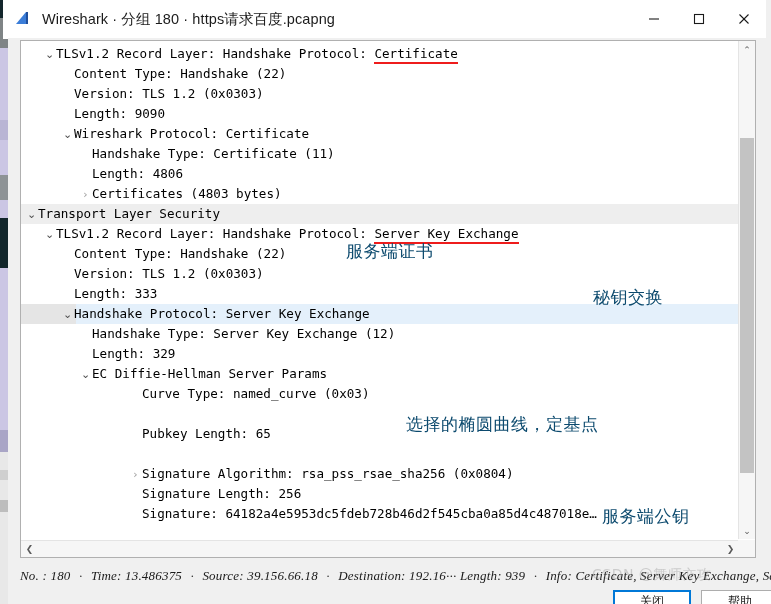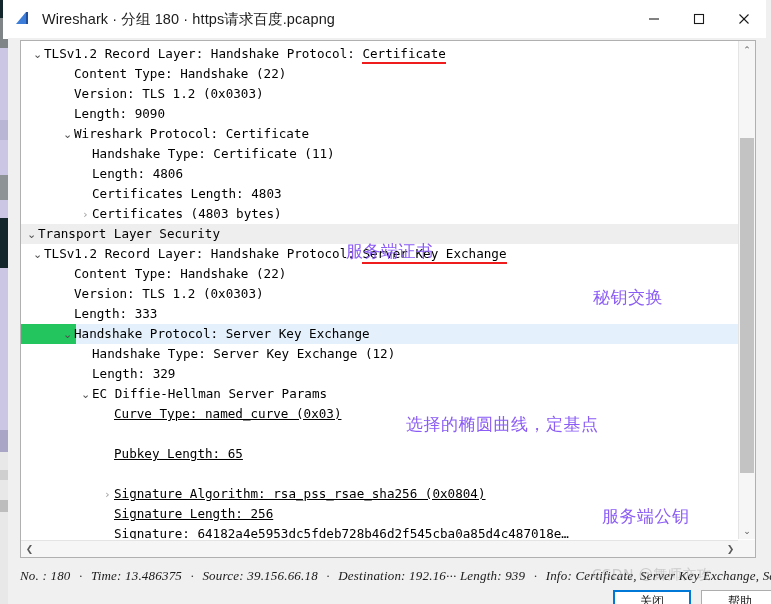--- a/index.html
+++ b/index.html
@@ -123,21 +123,21 @@
   }
 
   .row {
     position: relative;
     height: 20px;
     line-height: 20px;
     padding-left: 0;
     white-space: nowrap;
   }
   .row.gray   { background: #eeeeee; }
-  .row.blue   { background: #22c55e; }
+  .row.blue   { background: #e5e5e5; }
   .row .bgfill {
     position: absolute;
     top: 0; height: 20px;
     right: 0;
   }
   .row.gray .bgfill  { background: #eeeeee; left: 0; }
   .row.blue .bgfill  { background: #e4f0fb; left: 55px; }
 
   .rowtext {
     position: relative;
@@ -153,35 +153,35 @@
     font-family: "DejaVu Sans", sans-serif;
     font-size: 11px;
     vertical-align: baseline;
     user-select: none;
   }
   .twisty.closed { color: #9a9a9a; }
   .twisty.blank { color: transparent; }
 
   
   .i0 { padding-left: 4px; }
-  .i1 { padding-left: 10px; }
+  .i1 { padding-left: 22px; }
   .i2 { padding-left: 40px; }
   .i3 { padding-left: 58px; }
-  .i4 { padding-left: 80px; text-decoration: underline; }
+  .i4 { padding-left: 108px; }
 
   
   .ul-red {
     border-bottom: 2.2px solid #ee1c1c;
     padding-bottom: 1px;
   }
 
   
   .annot {
     position: absolute;
-    color: #8b5cf6;
+    color: #0c4a6e;
     font-family: "DejaVu Sans", sans-serif;
     font-size: 17px;
     font-weight: 400;
     white-space: nowrap;
     z-index: 10;
     letter-spacing: 0.5px;
   }
 
   
   .vscroll {
@@ -332,21 +332,20 @@
 
       <div class="tree-scroll">
         <div class="tree" id="tree-root">
             <div class="row"><span class="rowtext i1"><span class="twisty">⌄</span><span>TLSv1.2 Record Layer: Handshake Protocol: </span><span class="ul-red">Certificate</span></span></div>
             <div class="row"><span class="rowtext i2"><span class="twisty blank">&nbsp;</span><span>Content Type: Handshake (22)</span></span></div>
             <div class="row"><span class="rowtext i2"><span class="twisty blank">&nbsp;</span><span>Version: TLS 1.2 (0x0303)</span></span></div>
             <div class="row"><span class="rowtext i2"><span class="twisty blank">&nbsp;</span><span>Length: 9090</span></span></div>
             <div class="row"><span class="rowtext i2"><span class="twisty">⌄</span><span>Wireshark Protocol: Certificate</span></span></div>
             <div class="row"><span class="rowtext i3"><span class="twisty blank">&nbsp;</span><span>Handshake Type: Certificate (11)</span></span></div>
             <div class="row"><span class="rowtext i3"><span class="twisty blank">&nbsp;</span><span>Length: 4806</span></span></div>
-            <div class="row"><span class="rowtext i3"><span class="twisty blank">&nbsp;</span><span>Certificates Length: 4803</span></span></div>
             <div class="row"><span class="rowtext i3"><span class="twisty closed">›</span><span>Certificates (4803 bytes)</span></span></div>
             <div class="row gray"><div class="bgfill"></div><span class="rowtext i0"><span class="twisty">⌄</span><span>Transport Layer Security</span></span></div>
             <div class="row"><span class="rowtext i1"><span class="twisty">⌄</span><span>TLSv1.2 Record Layer: Handshake Protocol: </span><span class="ul-red">Server Key Exchange</span></span></div>
             <div class="row"><span class="rowtext i2"><span class="twisty blank">&nbsp;</span><span>Content Type: Handshake (22)</span></span></div>
             <div class="row"><span class="rowtext i2"><span class="twisty blank">&nbsp;</span><span>Version: TLS 1.2 (0x0303)</span></span></div>
             <div class="row"><span class="rowtext i2"><span class="twisty blank">&nbsp;</span><span>Length: 333</span></span></div>
             <div class="row blue"><div class="bgfill"></div><span class="rowtext i2"><span class="twisty">⌄</span><span>Handshake Protocol: Server Key Exchange</span></span></div>
             <div class="row"><span class="rowtext i3"><span class="twisty blank">&nbsp;</span><span>Handshake Type: Server Key Exchange (12)</span></span></div>
             <div class="row"><span class="rowtext i3"><span class="twisty blank">&nbsp;</span><span>Length: 329</span></span></div>
             <div class="row"><span class="rowtext i3"><span class="twisty">⌄</span><span>EC Diffie-Hellman Server Params</span></span></div>

